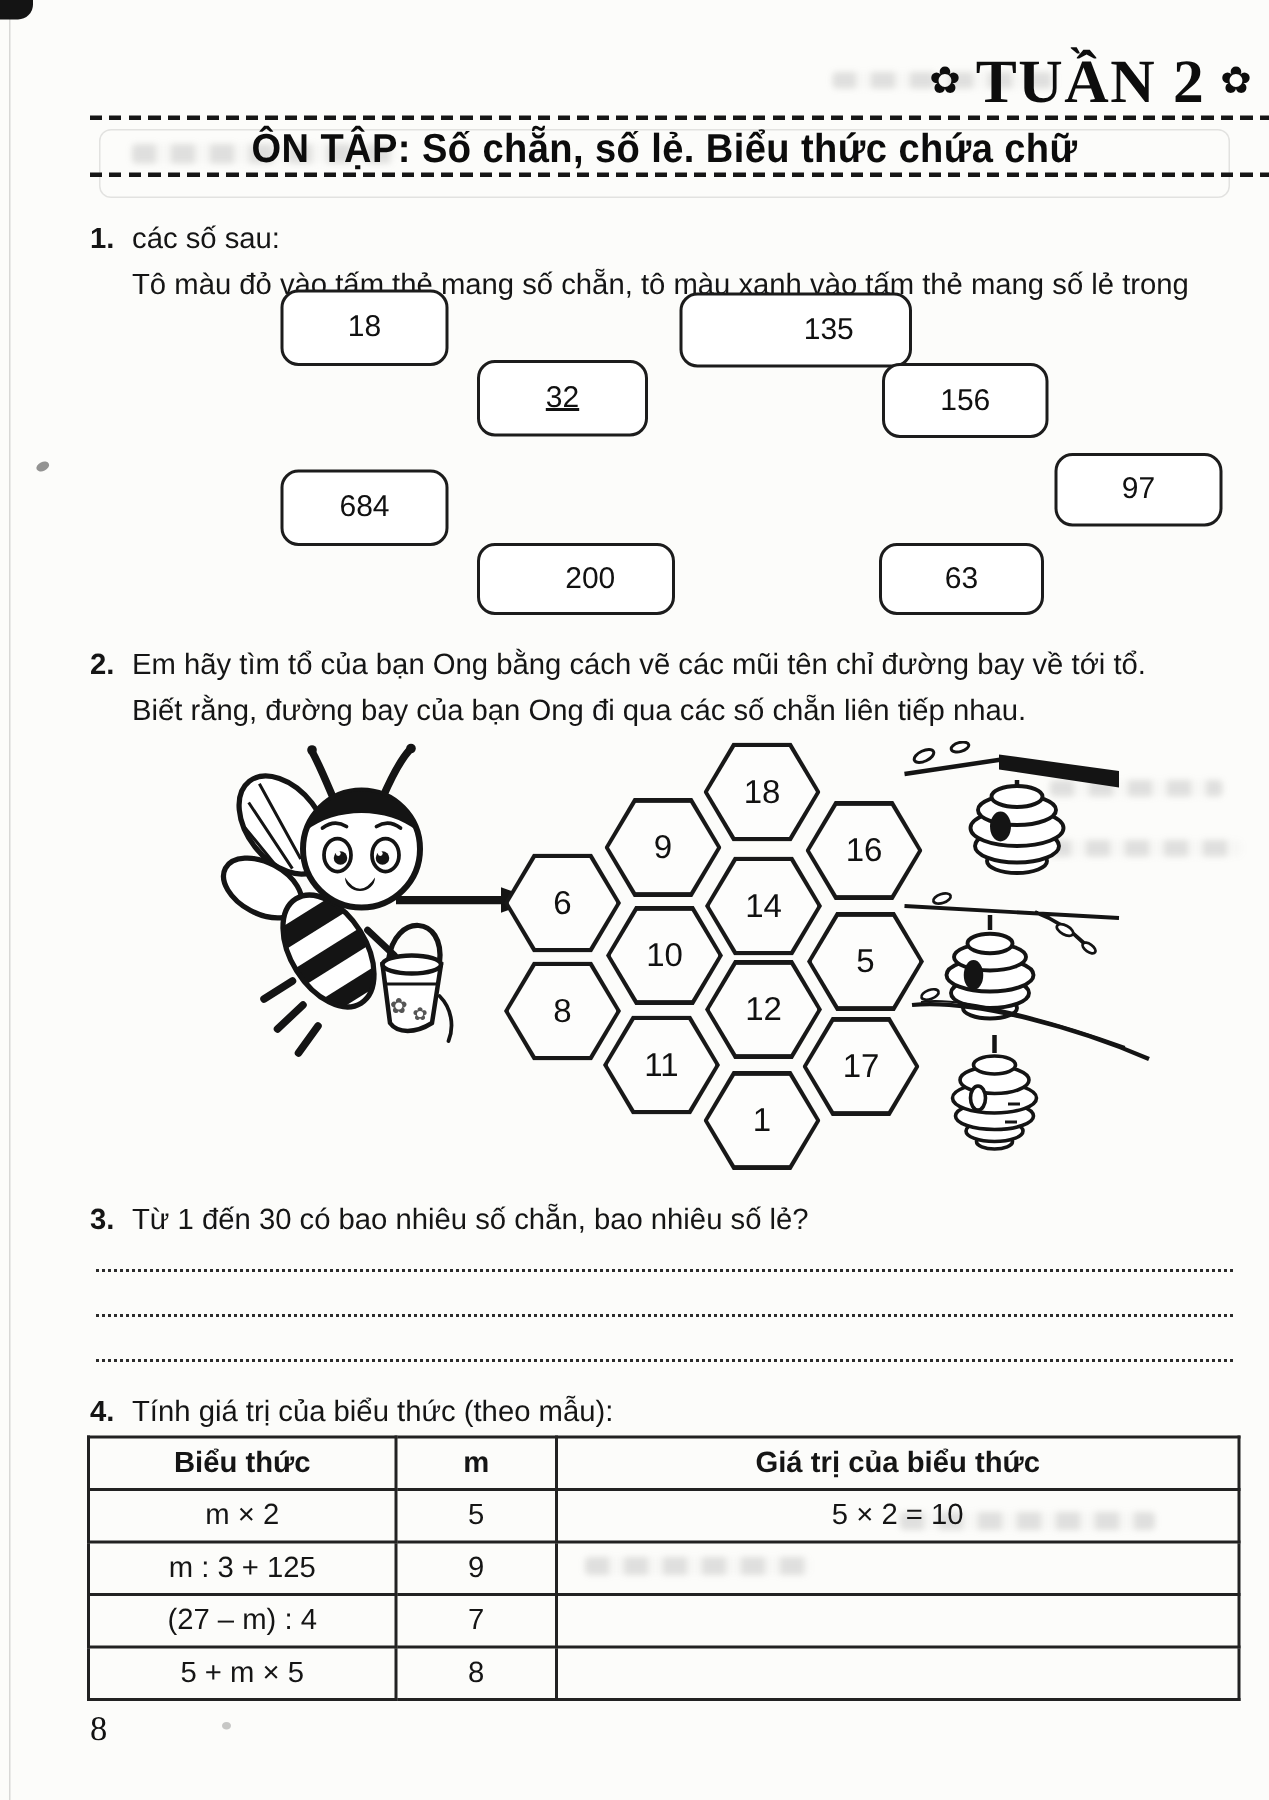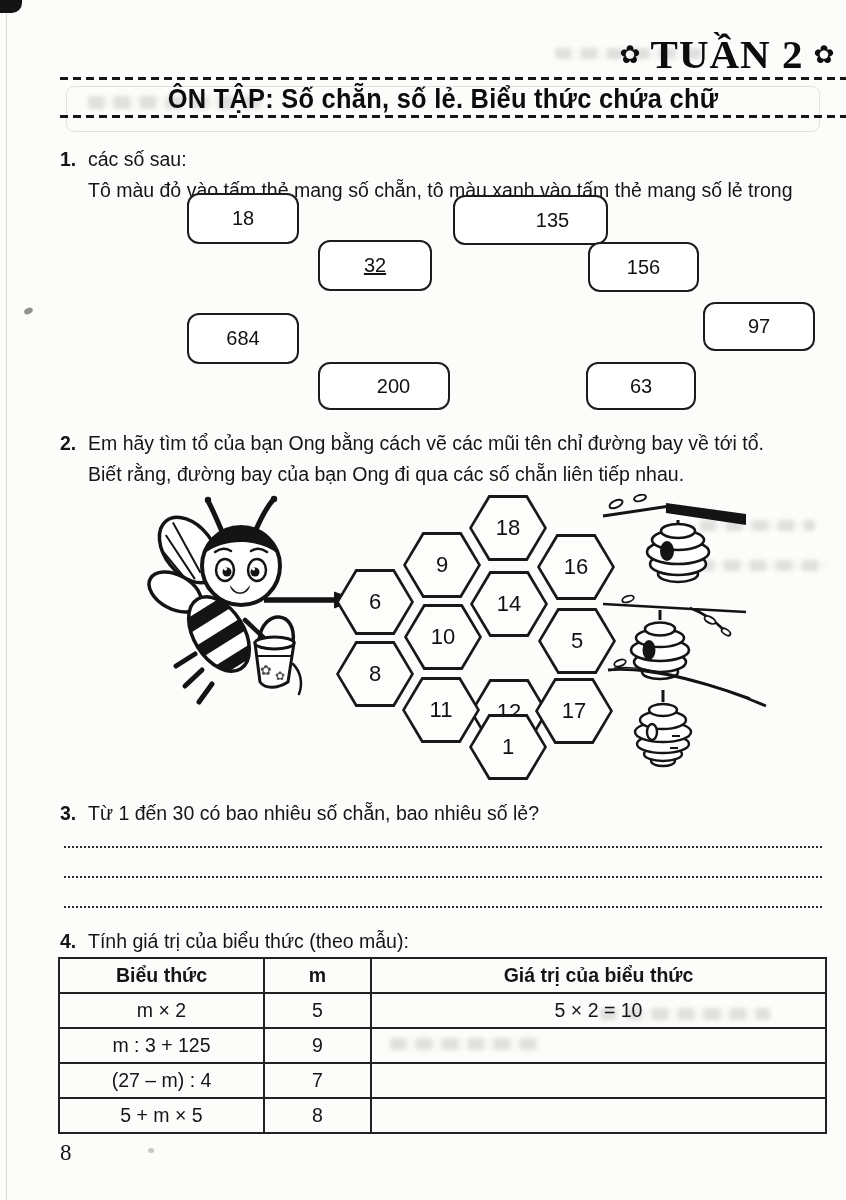--- a/index.html
+++ b/index.html
@@ -183,21 +183,21 @@
       <div class="hex-inner">10</div>
     </div>
   <div class="hex" style="left:538px;top:608px;">
       <div class="hex-outer"></div>
       <div class="hex-inner">5</div>
     </div>
   <div class="hex" style="left:336px;top:641px;">
       <div class="hex-outer"></div>
       <div class="hex-inner">8</div>
     </div>
-  <div class="hex" style="left:470px;top:640px;margin-top:39px;">
+  <div class="hex" style="left:470px;top:640px;">
       <div class="hex-outer"></div>
       <div class="hex-inner">12</div>
     </div>
   <div class="hex" style="left:402px;top:677px;">
       <div class="hex-outer"></div>
       <div class="hex-inner">11</div>
     </div>
   <div class="hex" style="left:535px;top:678px;">
       <div class="hex-outer"></div>
       <div class="hex-inner">17</div>

